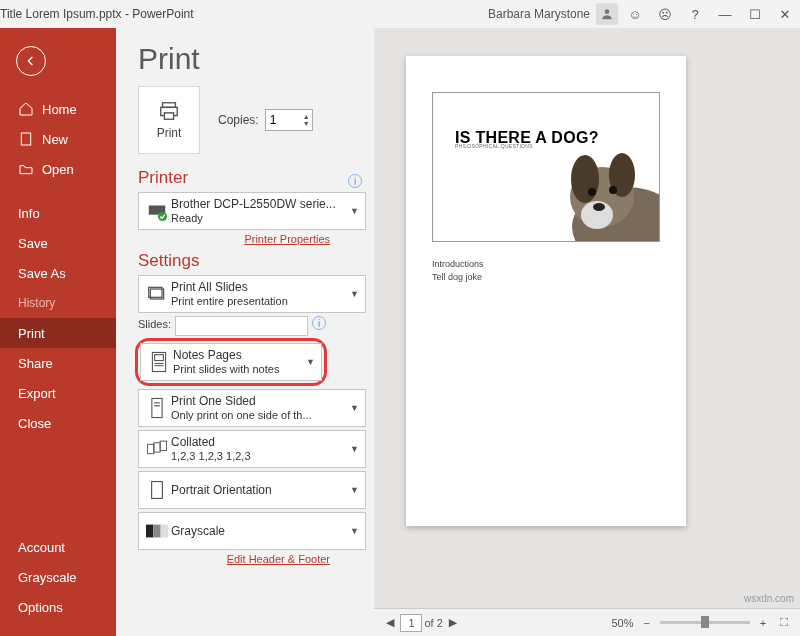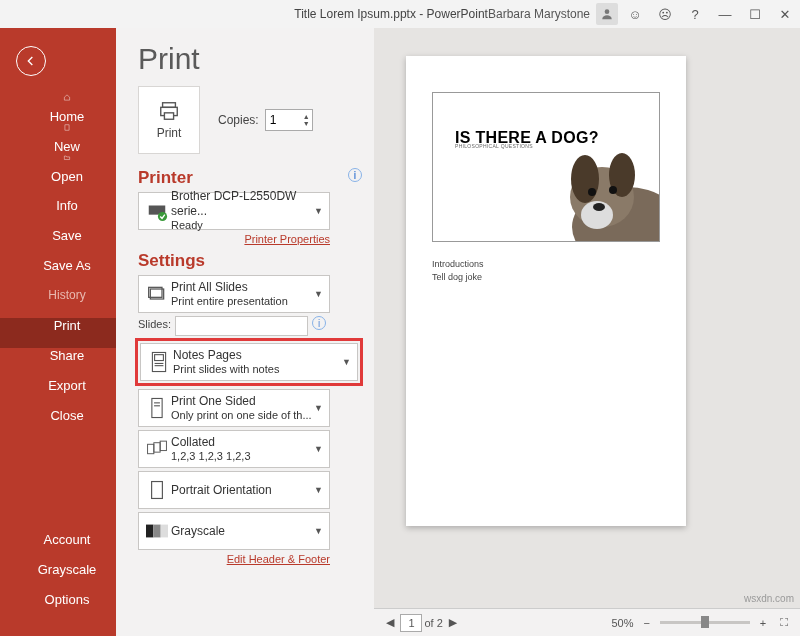--- a/index.html
+++ b/index.html
@@ -1,63 +1,63 @@
 <!DOCTYPE html>
 <html><head>
 <meta charset="utf-8">
 <style>
 * { box-sizing: border-box; margin: 0; padding: 0; font-family: "Segoe UI", sans-serif; }
 body { width: 800px; height: 636px; overflow: hidden; background: #f3f3f3; position: relative; }
 
 .titlebar { height: 28px; background: #f3f3f3; display: flex; align-items: center; font-size: 12px; color: #444; }
-.titlebar .title { flex: 1; text-align: right; }
+.titlebar .title { flex: 1; text-align: left; }
 .titlebar .user { margin-right: 4px; color: #555; }
 .titlebar .face { width: 22px; height: 22px; border-radius: 2px; background: #ddd; display: flex; align-items: center; justify-content: center; margin: 0 2px; }
 .titlebar .tbtn { width: 30px; height: 28px; display: flex; align-items: center; justify-content: center; color: #555; font-size: 13px; }
 
 .app { display: flex; height: 608px; }
 .sidebar { width: 116px; background: #b93a2b; color: #fff; display: flex; flex-direction: column; padding-top: 10px; }
 .backbtn { width: 30px; height: 30px; border: 1.5px solid #fff; border-radius: 50%; margin: 8px 0 14px 16px; display: flex; align-items: center; justify-content: center; }
-.nav-item { height: 30px; display: flex; align-items: center; padding-left: 18px; font-size: 13px; gap: 8px; cursor: pointer; flex-direction: column; }
+.nav-item { height: 30px; display: flex; align-items: center; padding-left: 18px; font-size: 13px; gap: 8px; cursor: pointer; }
 .nav-item.active { background: #8c2a1e; }
 .nav-item.dim { color: #e9b9b0; font-size: 12px; }
 .nav-spacer { flex: 1; }
 .nav-group-top { margin-top: 4px; }
 .nav-group-bottom { margin-bottom: 14px; margin-top: 6px; }
 
 .main { flex: 1; display: flex; background: #f3f2f2; position: relative; }
 .panel-left { width: 258px; padding: 14px 8px 10px 22px; }
 .panel-right { flex: 1; position: relative; background: #e6e4e2; }
 
 h1.print-title { font-size: 30px; font-weight: 300; color: #5a5a5a; margin-bottom: 10px; }
 
 .printrow { display: flex; align-items: center; gap: 18px; margin-bottom: 14px; }
 .printbtn { width: 62px; height: 68px; border: 1px solid #d8d6d4; background: #fff; display: flex; flex-direction: column; align-items: center; justify-content: center; gap: 4px; font-size: 12px; color: #444; }
 .copies-label { font-size: 12px; color: #444; }
 .copies-input { width: 48px; height: 22px; border: 1px solid #aaa; background: #fff; font-size: 12px; padding-left: 4px; display: flex; align-items: center; justify-content: space-between; }
 .spin { display: flex; flex-direction: column; }
 .spin span { font-size: 7px; line-height: 7px; color: #555; padding-right: 2px; }
 
-.section-h { font-size: 17px; color: #b93a2b; font-weight: 700; margin: 6px 0 4px 0; display: flex; align-items: flex-start; justify-content: space-between; gap: 20px; }
+.section-h { font-size: 17px; color: #b93a2b; font-weight: 400; margin: 6px 0 4px 0; display: flex; align-items: flex-end; justify-content: space-between; gap: 20px; }
 .info-i { width: 14px; height: 14px; border: 1px solid #88b3e8; border-radius: 50%; color: #5c8fd8; font-size: 10px; display: flex; align-items: center; justify-content: center; margin-right: 4px; }
 
-.dropdown { width: 192px; height: 38px; border: 1px solid #c8c6c4; background: #fff; display: flex; align-items: center; padding: 0 4px; margin-bottom: 3px; position: relative; }
+.dropdown { width: 228px; height: 38px; border: 1px solid #c8c6c4; background: #fff; display: flex; align-items: center; padding: 0 4px; margin-bottom: 3px; position: relative; }
 .dropdown .dd-icon { width: 28px; display: flex; align-items: center; justify-content: center; }
 .dropdown .dd-text { flex: 1; font-size: 11px; color: #333; line-height: 1.25; overflow: hidden; }
 .dropdown .dd-text .dd-title { font-size: 12px; }
 .dropdown .chev { font-size: 9px; color: #555; padding: 0 2px; }
 
 .linkrow { text-align: right; font-size: 11px; width: 192px; margin-bottom: 4px; }
 .linkrow a { color: #b93a2b; text-decoration: underline; cursor: pointer; }
 
 .slides-label { font-size: 11px; color: #444; margin: 2px 0; }
 .slides-row { display: flex; align-items: flex-start; gap: 4px; width: 192px; }
 .slides-input { flex: 1; height: 20px; border: 1px solid #c8c6c4; background: #fff; }
 
-.highlight-box { border: 3px solid #e03a3a; border-radius: 0; padding: 2px; margin: 2px 0 3px -3px; width: 228px; }
+.highlight-box { border: 3px solid #e03a3a; border-radius: 14px; padding: 2px; margin: 2px 0 3px -3px; width: 192px; }
 
 .preview-page { position: absolute; left: 32px; top: 28px; width: 280px; height: 470px; background: #fff; box-shadow: 0 2px 6px rgba(0,0,0,0.25); padding: 36px 26px; }
 .preview-slide { border: 1px solid #999; width: 100%; height: 150px; position: relative; overflow: hidden; background: #fff; }
 .slide-title { position: absolute; top: 36px; left: 22px; font-size: 16px; font-weight: 900; letter-spacing: 0.3px; }
 .slide-sub { position: absolute; top: 50px; left: 22px; font-size: 5px; color: #666; letter-spacing: 0.3px; }
 .slide-dog { position: absolute; right: -8px; bottom: -6px; width: 130px; height: 110px; }
 .notes-lines { margin-top: 16px; font-size: 9px; color: #444; line-height: 1.4; }
 
 .statusbar { position: absolute; bottom: 0; left: 0; right: 0; height: 28px; border-top: 1px solid #ccc; background: #f3f2f2; display: flex; align-items: center; padding: 0 8px; font-size: 11px; color: #555; gap: 6px; }
 .statusbar .pgctrl { display: flex; align-items: center; gap: 2px; }

